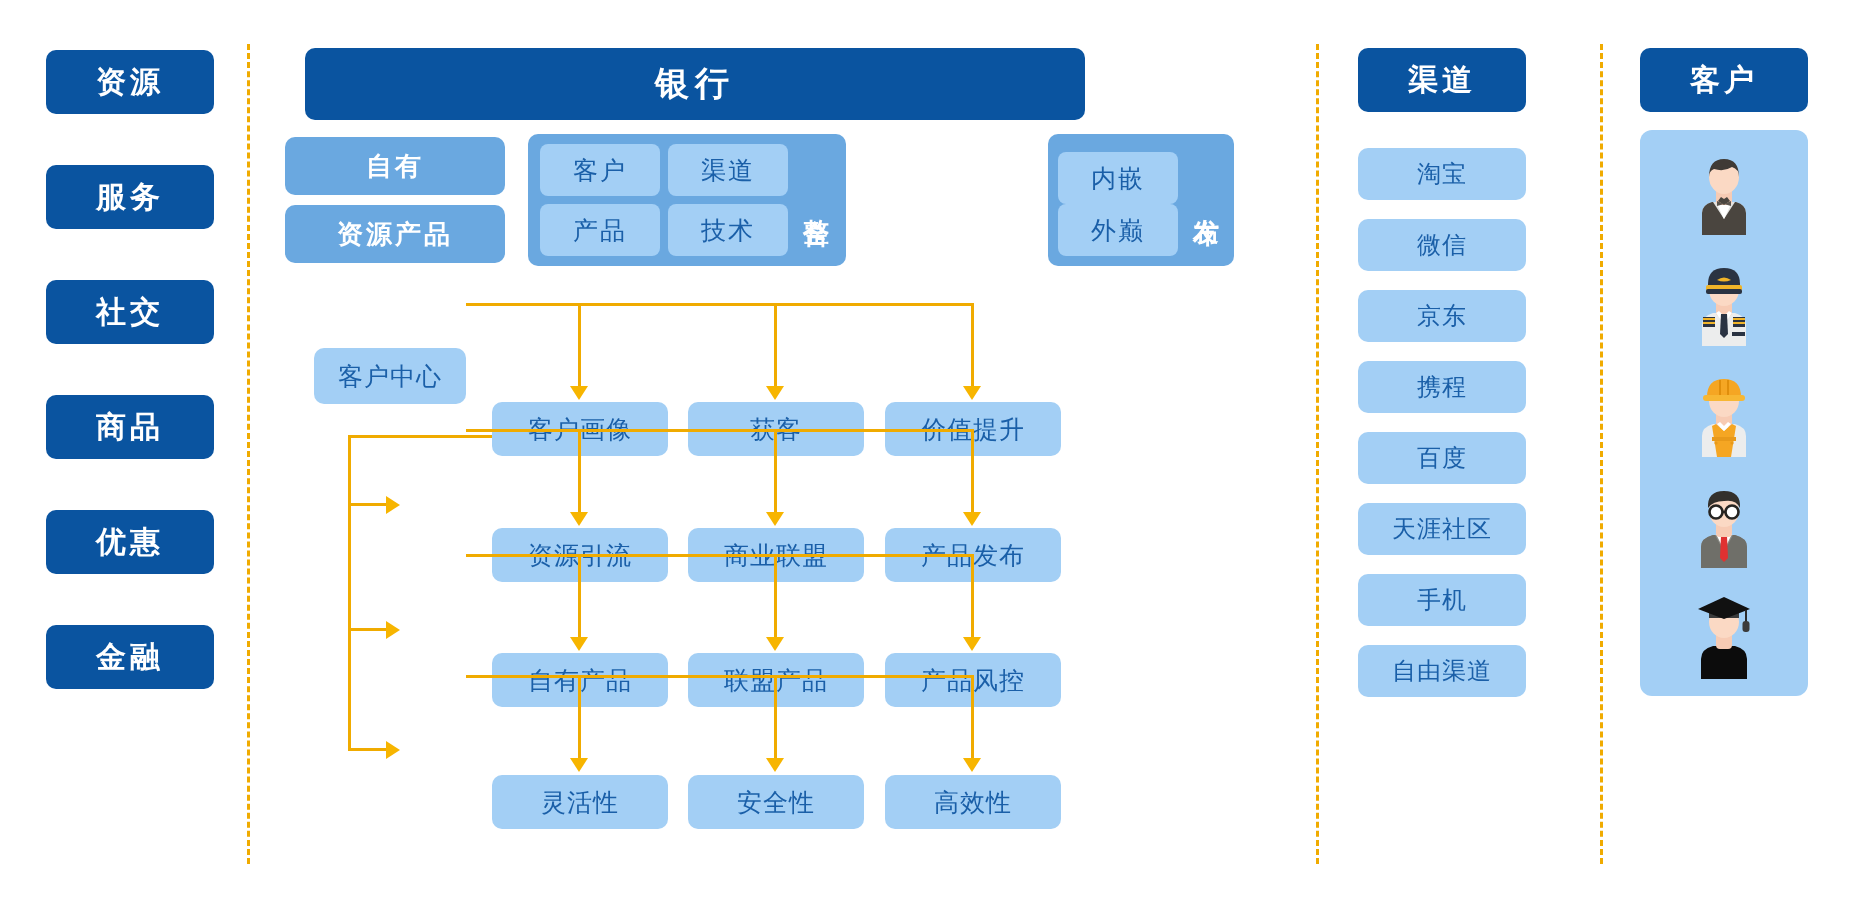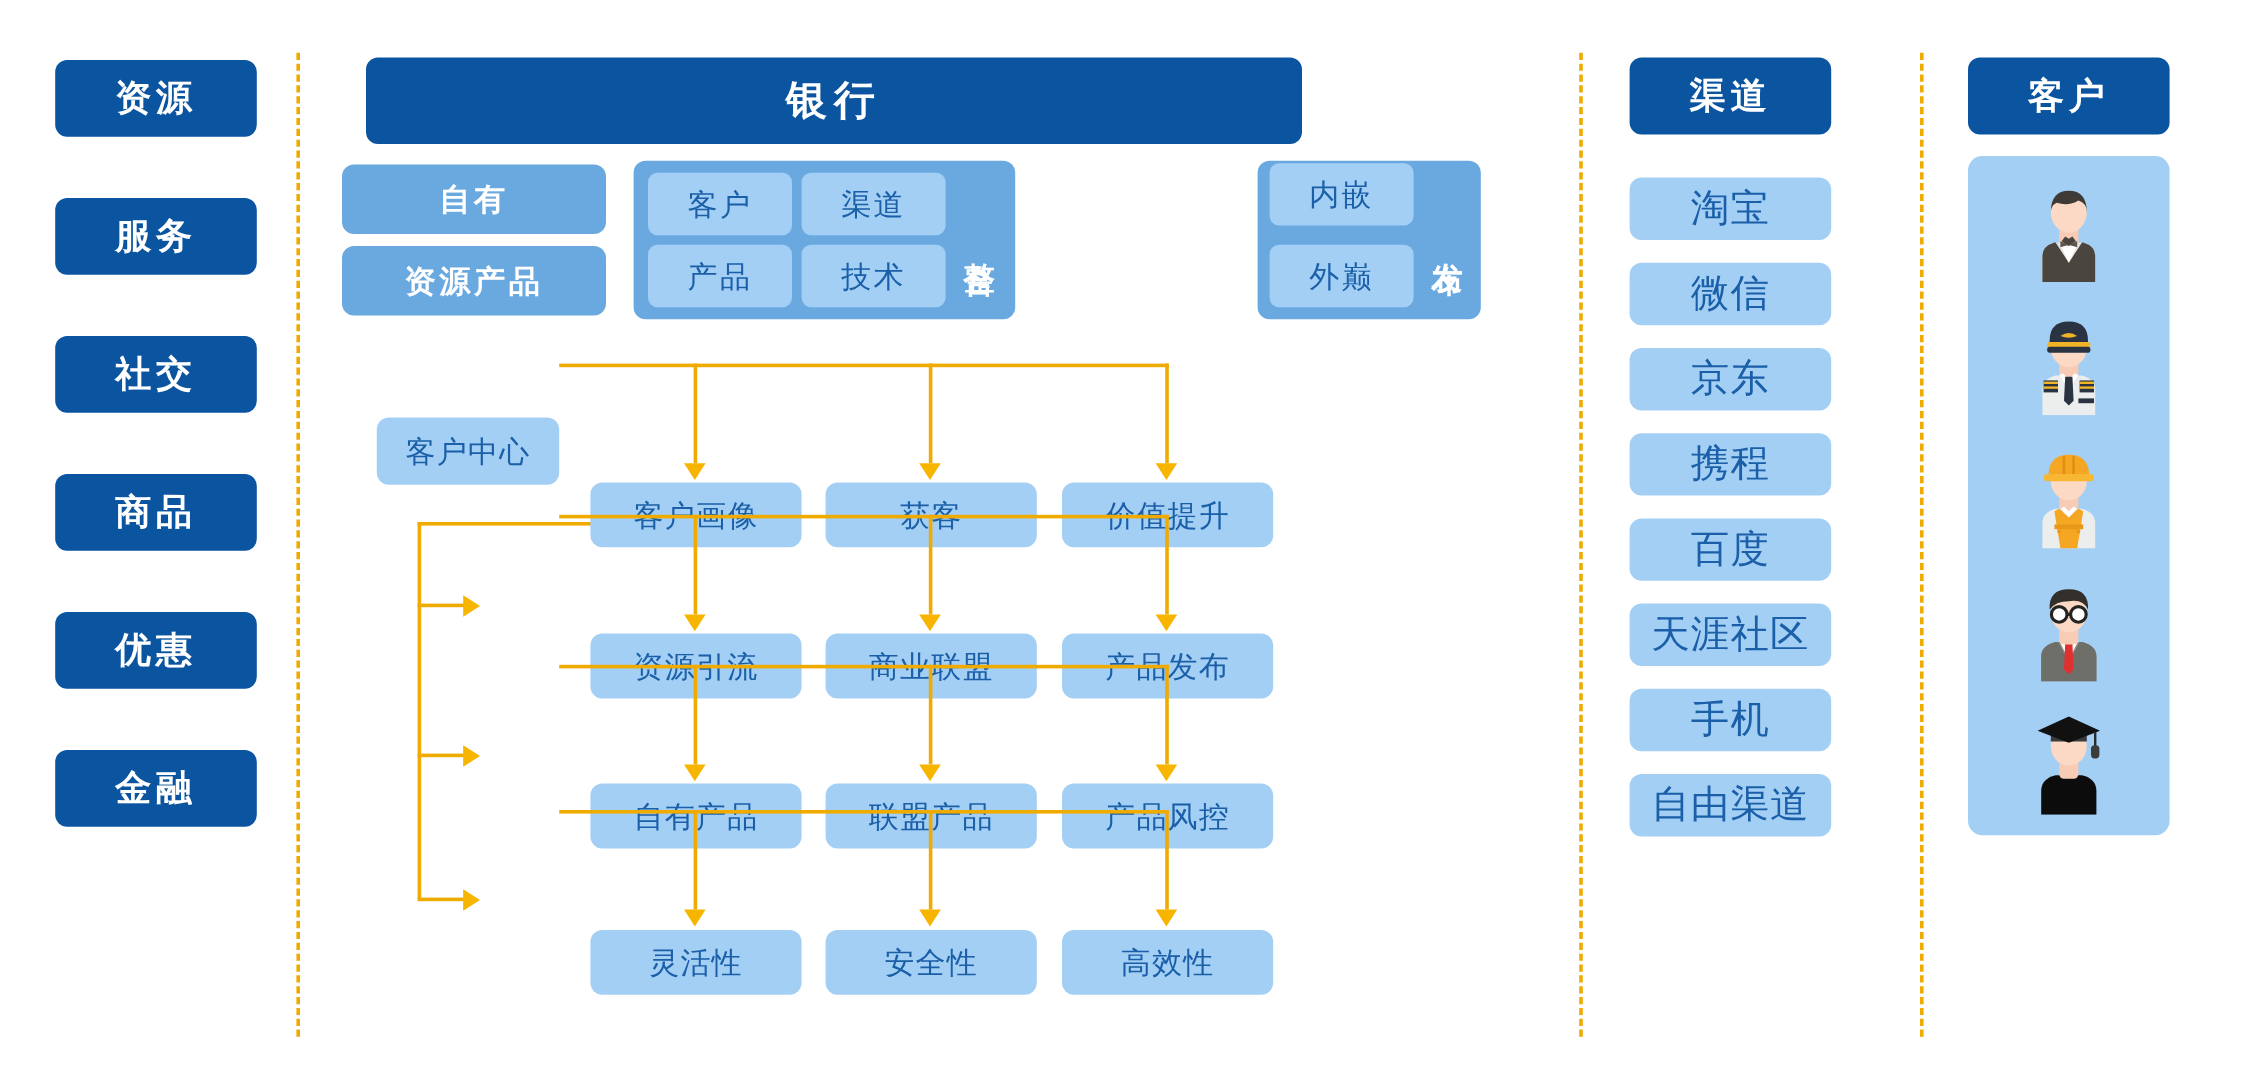--- a/index.html
+++ b/index.html
@@ -94,21 +94,21 @@
     width: 0; height: 0;
     border-top: 9px solid transparent;
     border-bottom: 9px solid transparent;
     border-left: 14px solid #f7b500;
   }
   .cap-box   { width: 152px; height: 56px; font-size: 25px; }
   .leaf-box  { width: 176px; height: 54px; font-size: 25px; }
 
   
   #channel-header { left: 1358px; top: 48px; width: 168px; height: 64px; font-size: 30px; }
-  #channel .chan { left: 1358px; width: 168px; height: 52px; font-size: 32px; }
+  #channel .chan { left: 1358px; width: 168px; height: 52px; font-size: 24px; }
 
   
   #cust-header { left: 1640px; top: 48px; width: 168px; height: 64px; font-size: 30px; }
   #cust-panel {
     position: absolute; left: 1640px; top: 130px;
     width: 168px; height: 566px;
     background: #a3cff5; border-radius: 12px;
     display: flex; flex-direction: column; align-items: center;
     justify-content: space-around; padding: 6px 0;
   }
@@ -167,21 +167,21 @@
     <span>产品</span>
   </div>
   <div class="innerbox" style="left:668px; top:204px; width:120px; height:52px; font-size:25px;">
     <span>技术</span>
   </div>
   <div class="vlabel" style="left:796px; top:144px; width:42px; height:112px; font-size:26px;">
     <span>整合</span>
   </div>
 
   <div class="grpbox" style="left:1048px; top:134px; width:186px; height:132px;"></div>
-  <div class="innerbox" style="left:1058px; top:136px; width:120px; height:52px; font-size:25px;">
+  <div class="innerbox" style="left:1058px; top:152px; width:120px; height:52px; font-size:25px;">
     <span>内嵌</span>
   </div>
   <div class="innerbox" style="left:1058px; top:204px; width:120px; height:52px; font-size:25px;">
     <span>外巅</span>
   </div>
   <div class="vlabel" style="left:1186px; top:144px; width:42px; height:112px; font-size:26px;">
     <span>发布</span>
   </div>
 
   <div class="flowline hline" style="left:348px; top:435px; width:150px;"></div>

